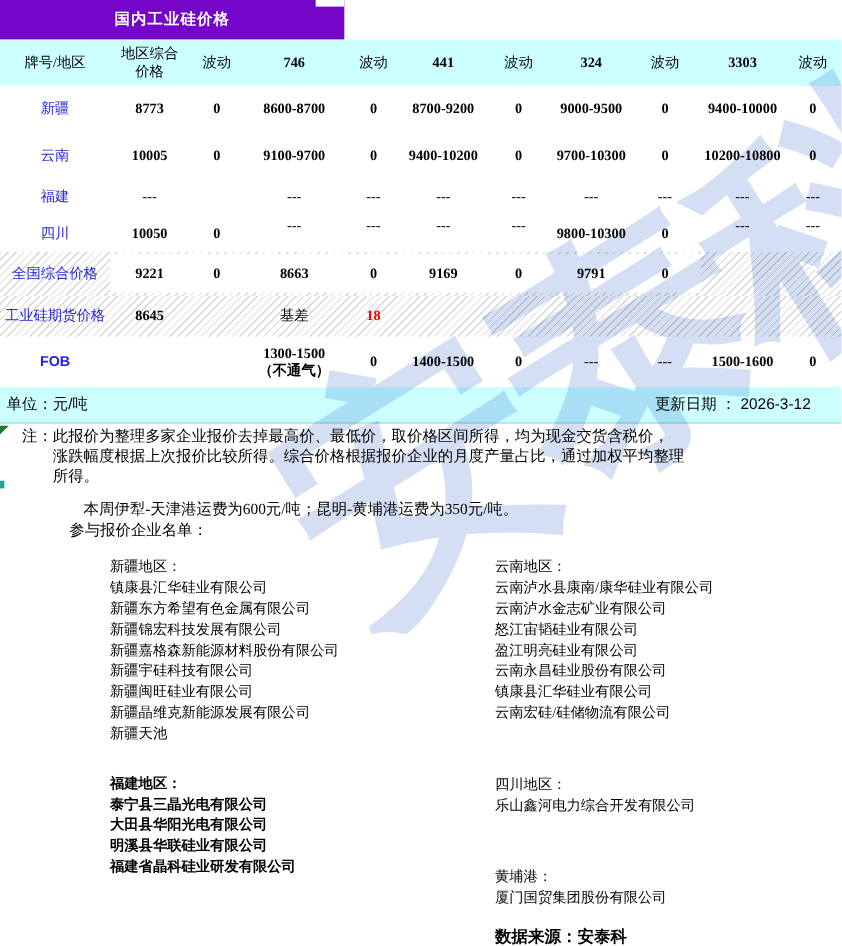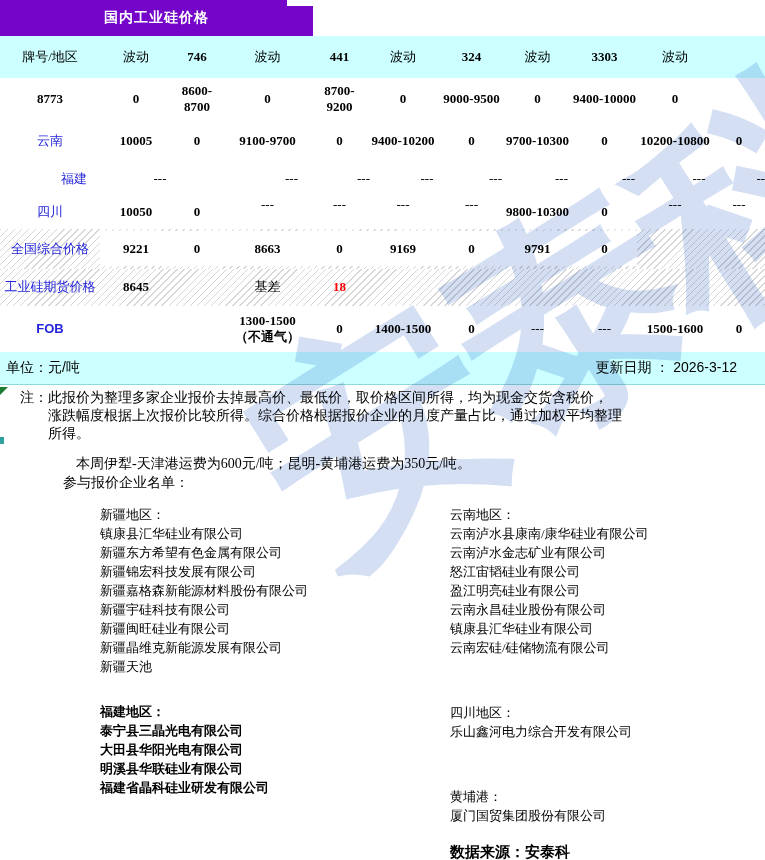--- a/index.html
+++ b/index.html
@@ -34,21 +34,21 @@
   .th{display:flex;align-items:center;justify-content:center;font-size:13px;
     white-space:pre-line;text-align:center;line-height:1.25;position:relative;z-index:2;}
   .tcell{display:flex;align-items:center;justify-content:center;font-size:13px;
     text-align:center;white-space:pre-line;line-height:1.25;position:relative;z-index:2;}
   .tcell.num{font-weight:bold;}
   .th.num{font-weight:bold;}
   .tcell.label{color:var(--blue);}
   .tcell.red{color:var(--red);}
   .tcell.topalign{align-items:flex-start;padding-top:1px;}
 
-  .r0{height:42px;} .r1{height:42px;} .r2{height:34px;padding-left:24px;} .r3{height:33px;}
+  .r0{height:42px;} .r1{height:42px;} .r2{height:34px;} .r3{height:33px;}
   .r4{height:40px;} .r5{height:37px;} .r6{height:46px;}
 
   .hatched{background:repeating-linear-gradient(135deg,var(--hatch) 0 1px,transparent 1px 5px);}
   .white-box{position:absolute;left:100px;width:537px;top:2px;bottom:3px;background:#fff;z-index:1;}
   .r6 .label{font-family:"Liberation Sans","DejaVu Sans",sans-serif;font-weight:bold;font-size:13px;}
 
   
   .unitbar{height:33px;background:var(--cyan);display:flex;align-items:center;
     justify-content:space-between;padding:0 28px 0 6px;font-size:14px;
     font-family:"Liberation Sans","DejaVu Sans",sans-serif;border-bottom:1px solid #8FD8D8;}
@@ -82,32 +82,35 @@
 
   <div class="watermark">安泰科</div>
 
   <div class="titlebar">
     <span class="title">国内工业硅价格</span>
     <div class="notch"></div>
   </div>
 
   <div class="thead">
       <div class="th">牌号/地区</div>
+      <div class="th">地区综合
+价格</div>
       <div class="th">波动</div>
       <div class="th num">746</div>
       <div class="th">波动</div>
       <div class="th num">441</div>
       <div class="th">波动</div>
       <div class="th num">324</div>
       <div class="th">波动</div>
       <div class="th num">3303</div>
       <div class="th">波动</div>
     </div>
   <div>
       <div class="trow r0">
+        <div class="tcell label">新疆</div>
         <div class="tcell num">8773</div>
         <div class="tcell num">0</div>
         <div class="tcell num">8600-8700</div>
         <div class="tcell num">0</div>
         <div class="tcell num">8700-9200</div>
         <div class="tcell num">0</div>
         <div class="tcell num">9000-9500</div>
         <div class="tcell num">0</div>
         <div class="tcell num">9400-10000</div>
         <div class="tcell num">0</div>

